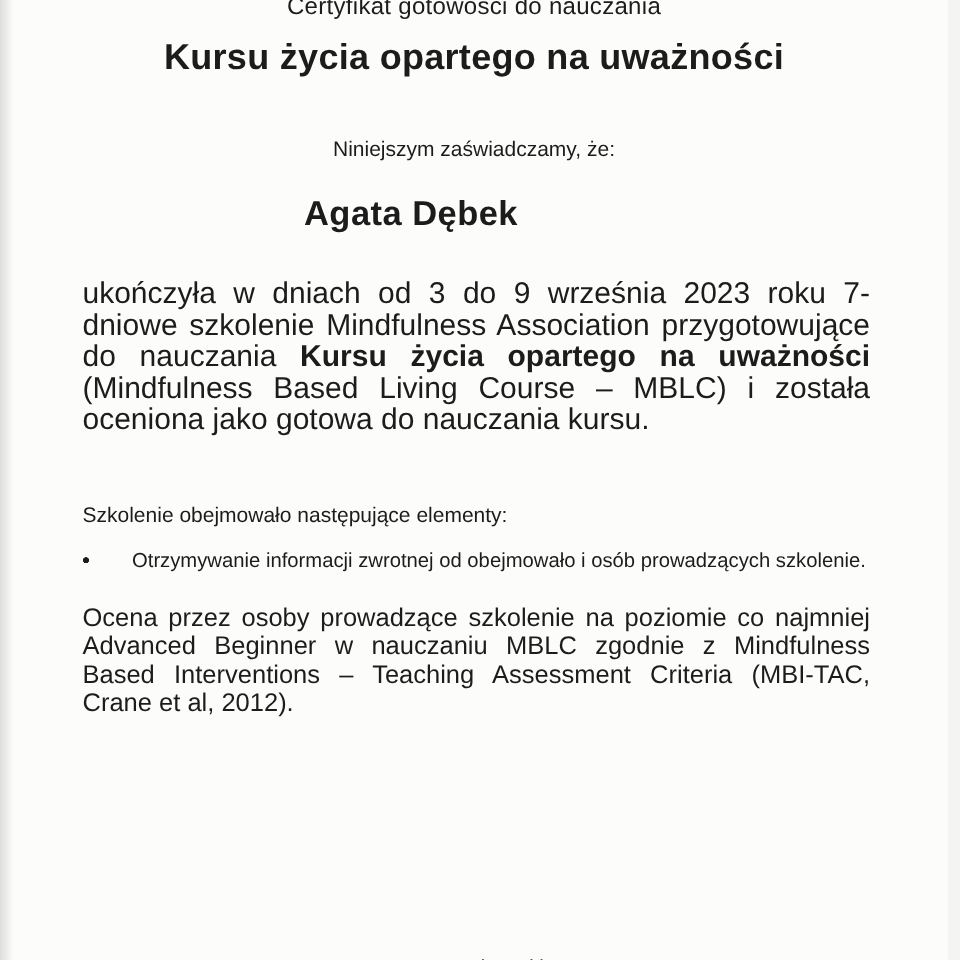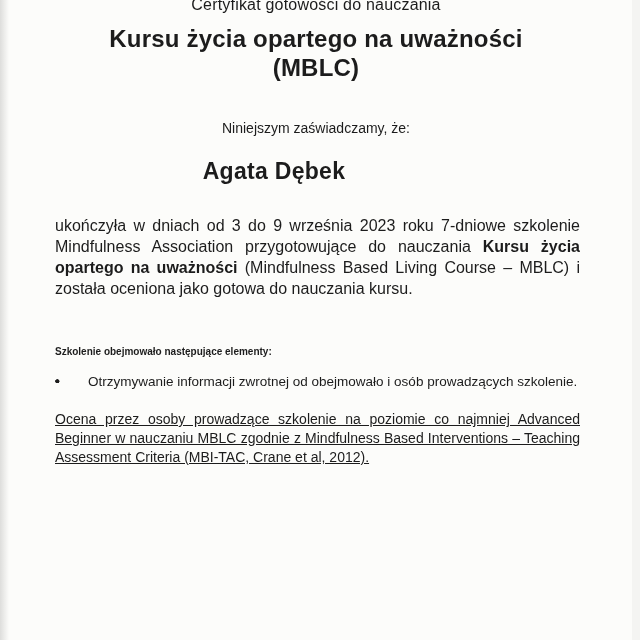--- a/index.html
+++ b/index.html
@@ -56,29 +56,28 @@
     text-align: center;
     transform: translateX(-42px);
     font-size: 23px;
     font-weight: 700;
     line-height: 28px;
     letter-spacing: 0.3px;
   }
   .body-par {
     margin: 30px 52px 0 55px;
     text-align: justify;
-    font-size: 16px;
+    font-size: 20px;
     line-height: 21px;
   }
   .body-par strong { font-weight: 700; }
   .list-heading {
     margin: 44px 52px 0 55px;
-    font-size: 10px;
+    font-size: 14px;
     line-height: 17px;
-    font-weight: bold;
   }
   .items {
     list-style: none;
     margin: 2px 52px 0 55px;
     padding: 0;
   }
   .items li {
     position: relative;
     margin-top: 13px;
     padding-left: 33px;
@@ -87,23 +86,22 @@
   }
   .items .bullet {
     position: absolute;
     left: 0;
     top: 0;
     font-size: 13.5px;
   }
   .assessment {
     margin: 20px 52px 0 55px;
     text-align: justify;
-    font-size: 14px;
+    font-size: 17px;
     line-height: 19px;
-    text-decoration: underline;
   }
   .signature {
     position: absolute;
     left: 0;
     right: 0;
     top: 623px;
     text-align: center;
     font-size: 13.5px;
     line-height: 17px;
     margin-top: 13px;
@@ -111,21 +109,20 @@
 </style>
 </head>
 <body>
 
 <div class="page">
 
   <div class="subtitle">Certyfikat gotowości do nauczania</div>
 
   <div class="title">
     <div>Kursu życia opartego na uważności</div>
-    <div>(MBLC)</div>
   </div>
 
   <div class="intro">Niniejszym zaświadczamy, że:</div>
 
   <div class="name">Agata Dębek</div>
 
   <p class="body-par"><span>ukończyła w dniach od 3 do 9 września 2023 roku 7-dniowe szkolenie Mindfulness Association przygotowujące do nauczania </span><strong>Kursu życia opartego na uważności</strong><span> (Mindfulness Based Living Course – MBLC) i została oceniona jako gotowa do nauczania kursu.</span></p>
 
   <div class="list-heading">Szkolenie obejmowało następujące elementy:</div>
 

